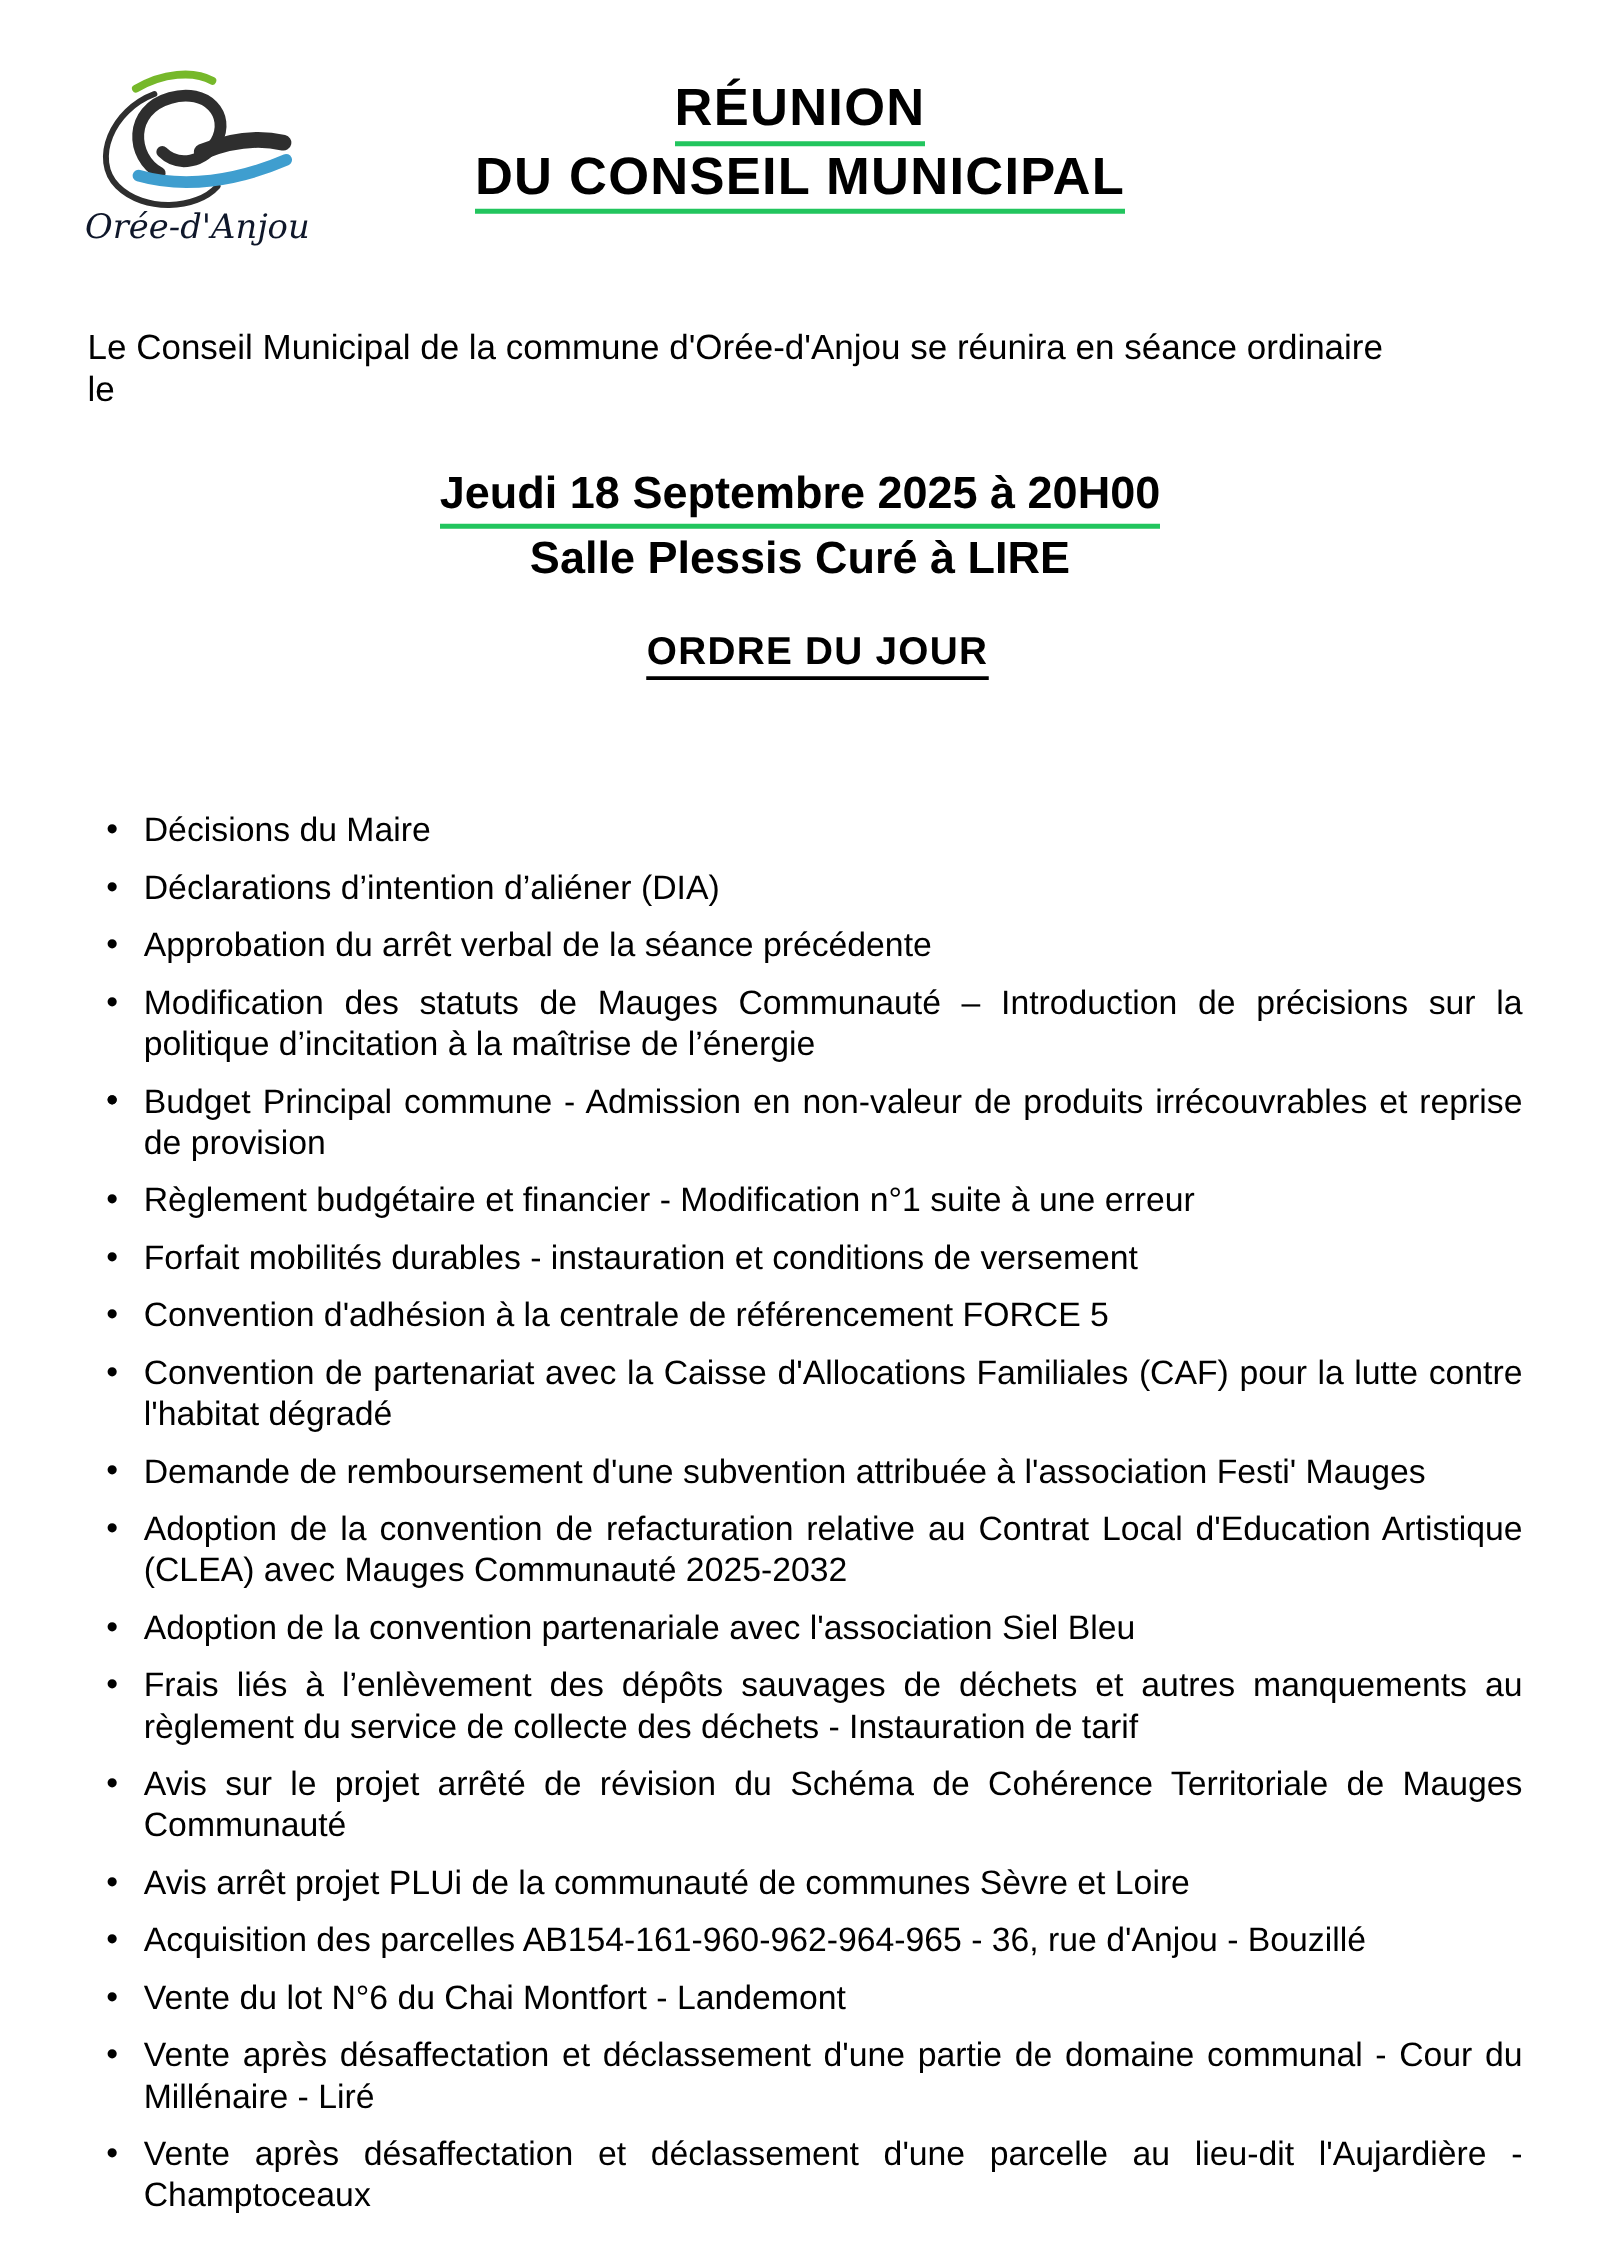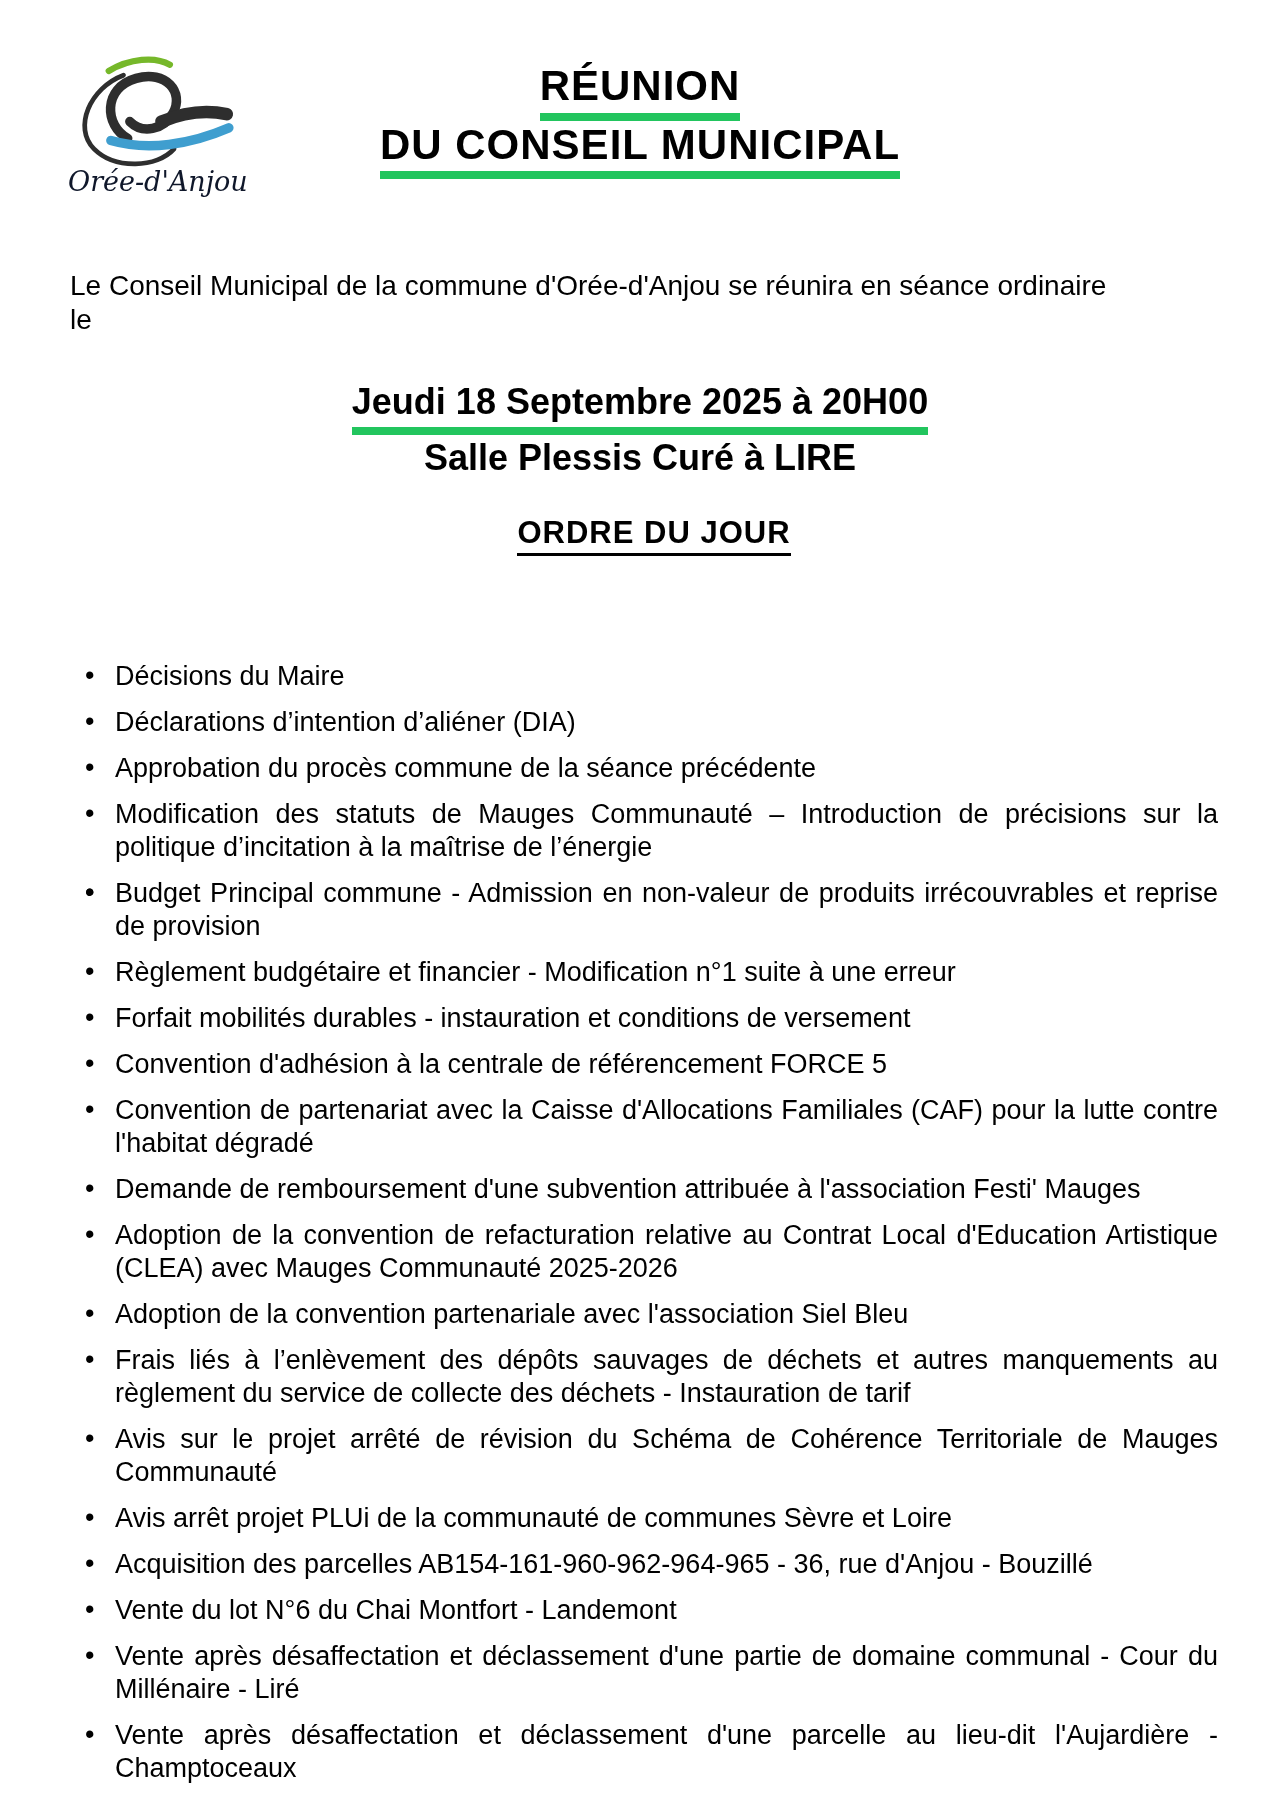--- a/index.html
+++ b/index.html
@@ -14,21 +14,21 @@
   .logo { position:absolute; left:68px; top:52px; width:185px; }
   .logo svg { display:block; }
   .logo-text {
     font-family:"DejaVu Serif",serif; font-style:italic;
     font-size:27px; color:#0f172a; margin-top:-4px; white-space:nowrap;
   }
 
   
   .title { padding-top:62px; text-align:center; font-weight:bold; font-size:42px; line-height:1.16; letter-spacing:1px; }
   .title .t-line { display:block; }
-  .u  { display:inline-block; border-bottom:8px solid #22c55e; padding-bottom:2px; }
+  .u  { display:inline-block; border-bottom:4px solid #22c55e; padding-bottom:2px; }
   .u3 { display:inline-block; border-bottom:3px solid #000; padding-bottom:2px; }
 
   .intro { margin:90px 70px 0 70px; text-align:left; font-size:28px; line-height:34px; }
 
   .when { margin-top:42px; text-align:center; font-weight:bold; font-size:36px; line-height:46px; }
   .when .w-line { display:block; }
 
   .agenda-heading { margin-top:34px; text-align:center; font-weight:bold; font-size:31px; letter-spacing:1px;padding-left:28px; }
 
   
@@ -68,30 +68,30 @@
     <span class="w-line">Salle Plessis Curé à LIRE</span>
   </div>
 
   <div class="agenda-heading">
     <span class="u3">ORDRE DU JOUR</span>
   </div>
 
   <ul class="agenda" id="agenda-list">
       <li><span class="bullet">•</span><span>Décisions du Maire</span></li>
       <li><span class="bullet">•</span><span>Déclarations d’intention d’aliéner (DIA)</span></li>
-      <li><span class="bullet">•</span><span>Approbation du procès commune de la séance précédente</span></li>
+      <li><span class="bullet">•</span><span>Approbation du arrêt verbal de la séance précédente</span></li>
       <li><span class="bullet">•</span><span>Modification des statuts de Mauges Communauté – Introduction de précisions sur la politique d’incitation à la maîtrise de l’énergie</span></li>
       <li><span class="bullet">•</span></li>
       <li><span class="bullet">•</span><span>Budget Principal commune - Admission en non-valeur de produits irrécouvrables et reprise de provision</span></li>
       <li><span class="bullet">•</span><span>Règlement budgétaire et financier - Modification n°1 suite à une erreur</span></li>
       <li><span class="bullet">•</span><span>Forfait mobilités durables - instauration et conditions de versement</span></li>
       <li><span class="bullet">•</span><span>Convention d'adhésion à la centrale de référencement FORCE 5</span></li>
       <li><span class="bullet">•</span><span>Convention de partenariat avec la Caisse d'Allocations Familiales (CAF) pour la lutte contre l'habitat dégradé</span></li>
       <li><span class="bullet">•</span><span>Demande de remboursement d'une subvention attribuée à l'association Festi' Mauges</span></li>
-      <li><span class="bullet">•</span><span>Adoption de la convention de refacturation relative au Contrat Local d'Education Artistique (CLEA) avec Mauges Communauté 2025-2026</span></li>
+      <li><span class="bullet">•</span><span>Adoption de la convention de refacturation relative au Contrat Local d'Education Artistique (CLEA) avec Mauges Communauté 2025-2032</span></li>
       <li><span class="bullet">•</span><span>Adoption de la convention partenariale avec l'association Siel Bleu</span></li>
       <li><span class="bullet">•</span><span>Frais liés à l’enlèvement des dépôts sauvages de déchets et autres manquements au règlement du service de collecte des déchets - Instauration de tarif</span></li>
       <li><span class="bullet">•</span><span>Avis sur le projet arrêté de révision du Schéma de Cohérence Territoriale de Mauges Communauté</span></li>
       <li><span class="bullet">•</span><span>Avis arrêt projet PLUi de la communauté de communes Sèvre et Loire</span></li>
       <li><span class="bullet">•</span><span>Acquisition des parcelles AB154-161-960-962-964-965 - 36, rue d'Anjou - Bouzillé</span></li>
       <li><span class="bullet">•</span><span>Vente du lot N°6 du Chai Montfort - Landemont</span></li>
       <li><span class="bullet">•</span><span>Vente après désaffectation et déclassement d'une partie de domaine communal - Cour du Millénaire - Liré</span></li>
       <li><span class="bullet">•</span><span>Vente après désaffectation et déclassement d'une parcelle au lieu-dit l'Aujardière - Champtoceaux</span></li>
     </ul>
 

